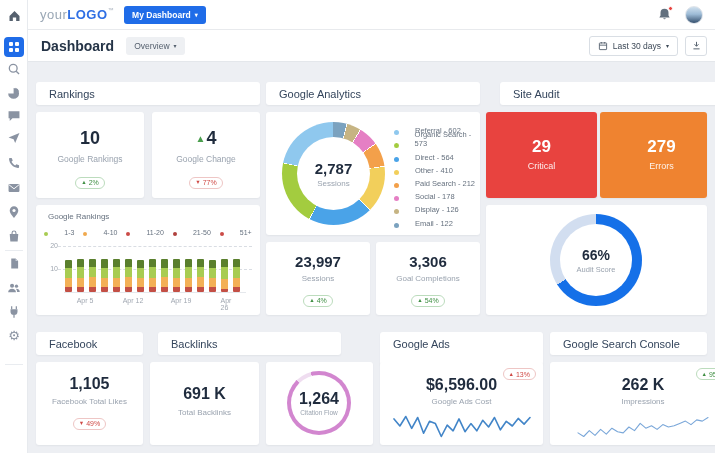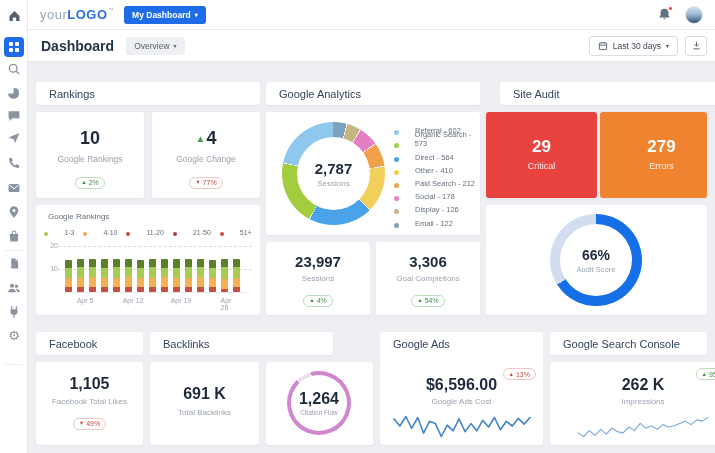--- a/index.html
+++ b/index.html
@@ -439,21 +439,21 @@
     <div class="ctext">
       <span class="v">66%</span>
       <span class="l">Audit Score</span>
     </div>
   </div>
 </div>
 
 <div class="card" style="left:36px;top:332px;width:107px;height:23px">
     <div class="sec-title">Facebook</div>
   </div>
-<div class="card" style="left:150px;top:332px;width:183px;height:23px">
+<div class="card" style="left:158px;top:332px;width:183px;height:23px">
     <div class="sec-title">Backlinks</div>
   </div>
 <div class="card" style="left:380px;top:332px;width:163px;height:33px">
     <div class="sec-title">Google Ads</div>
   </div>
 <div class="card" style="left:550px;top:332px;width:157px;height:23px">
     <div class="sec-title">Google Search Console</div>
   </div>
 
 <div class="card stat-center" style="left:36px;top:362px;width:107px;height:83px">

